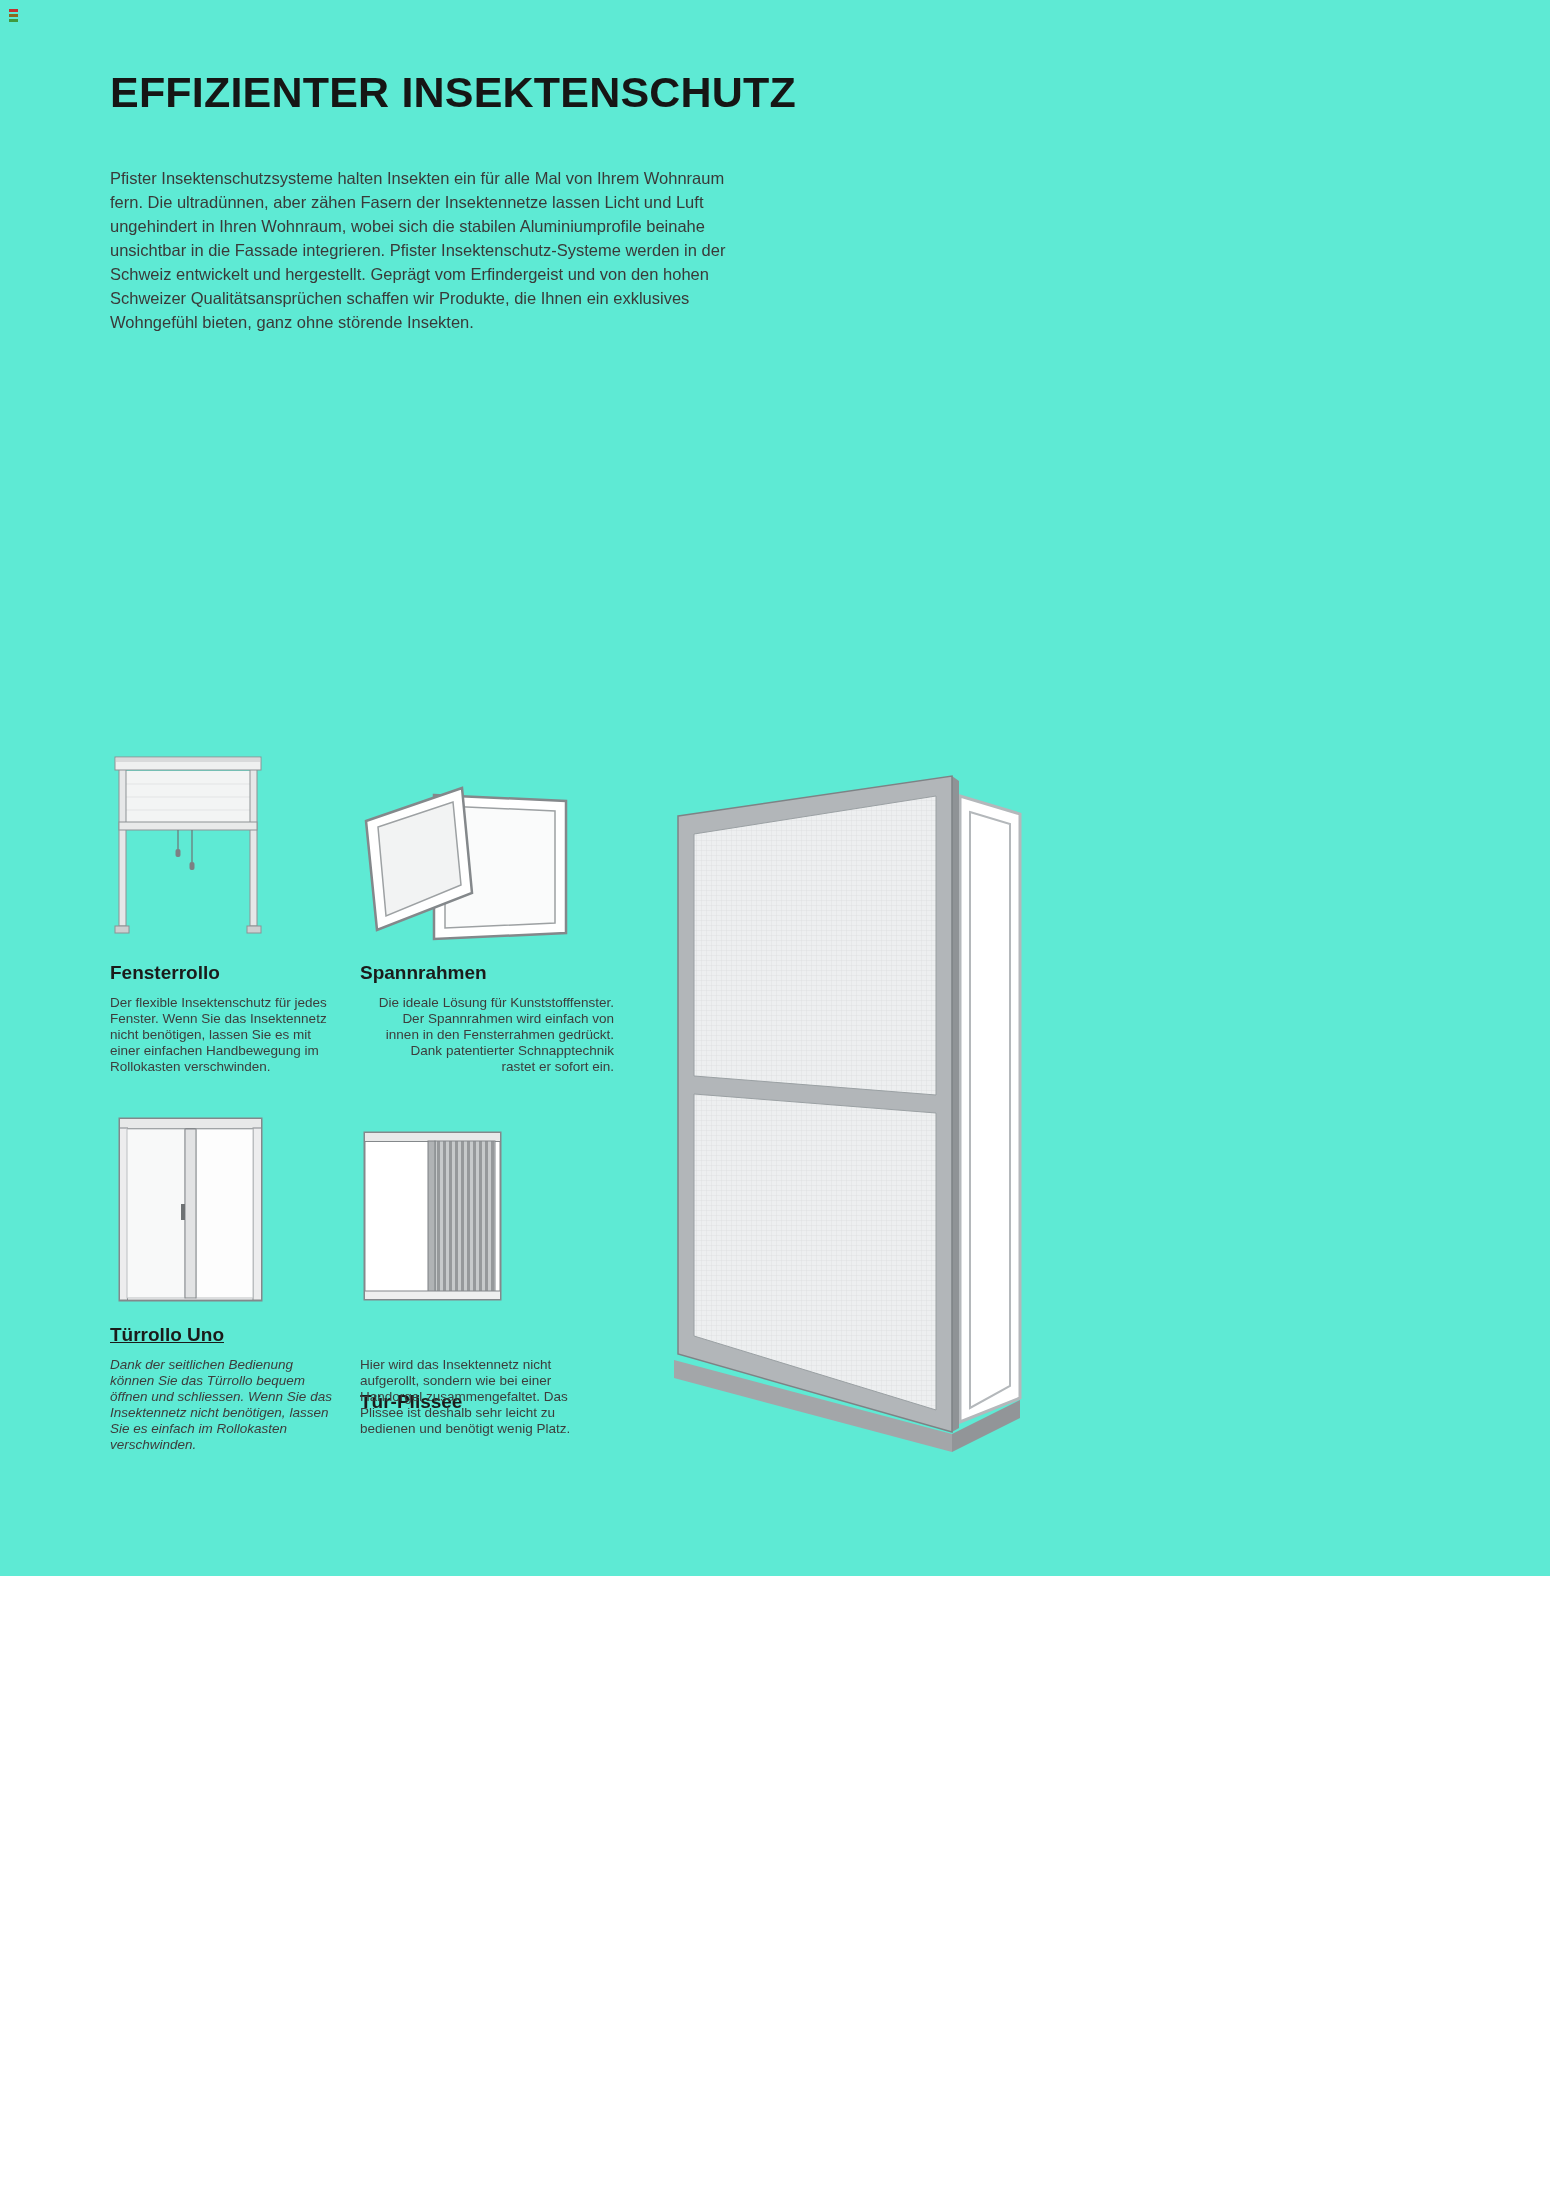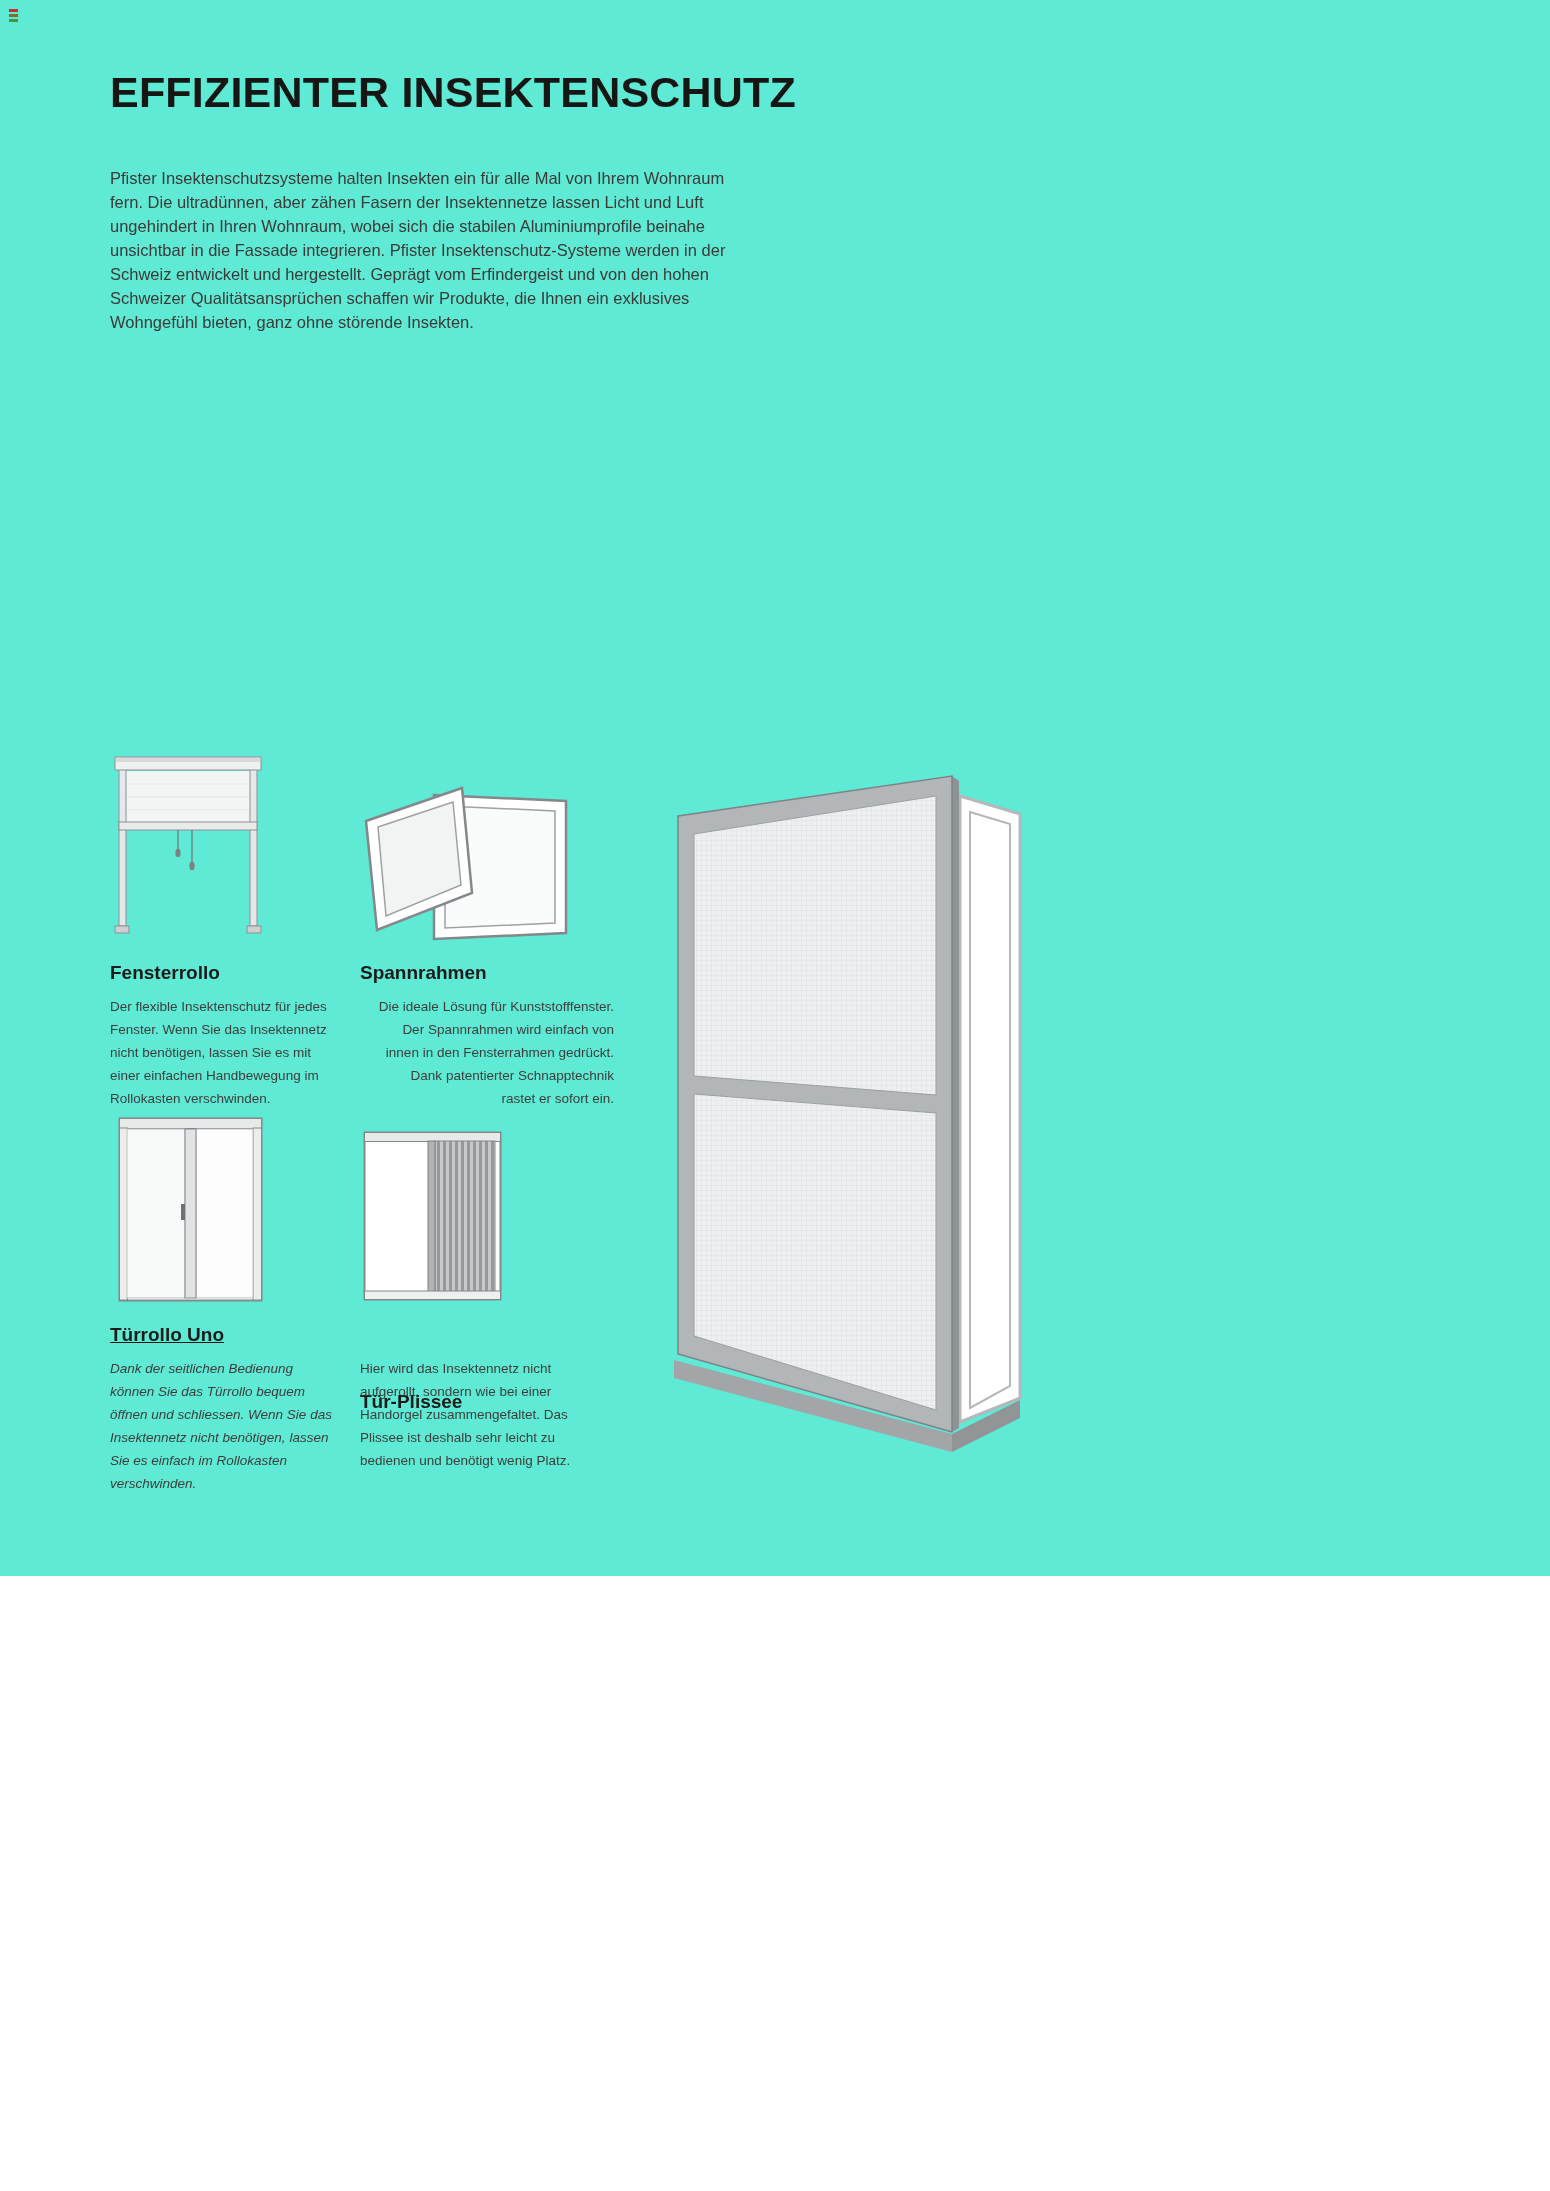--- a/index.html
+++ b/index.html
@@ -36,21 +36,21 @@
 
   .illus { position:absolute; }
   .illus svg { display:block; width:100%; height:100%; }
   .illus-fensterrollo { left:112px; top:752px;  width:152px; height:186px; }
   .illus-spannrahmen  { left:360px; top:782px;  width:212px; height:166px; }
   .illus-tuerrollo    { left:117px; top:1116px; width:147px; height:187px; }
   .illus-plissee      { left:362px; top:1130px; width:141px; height:172px; }
   .illus-door         { left:666px; top:770px;  width:374px; height:682px; }
 
   .prod-title { position:absolute; font-size:19px; font-weight:700; color:#1b1b1a; white-space:nowrap; }
-  .prod-desc  { position:absolute; font-size:13.5px; line-height:23px; color:#3d3d3c; }
+  .prod-desc  { position:absolute; font-size:13.5px; line-height:16px; color:#3d3d3c; }
   .pt-1 { left:110px; top:962px; }
   .pd-1 { left:110px; top:995px;  width:220px; }
   .pt-2 { left:360px; top:962px; }
   .pd-2 { left:376px; top:995px;  width:238px;text-align:right; }
   .pt-3 { left:110px; top:1324px;text-decoration:underline; }
   .pd-3 { left:110px; top:1357px; width:230px;font-style:italic; }
   .pt-4 { left:360px; top:1391px; }
   .pd-4 { left:360px; top:1357px; width:226px; }
 
   .footer {

